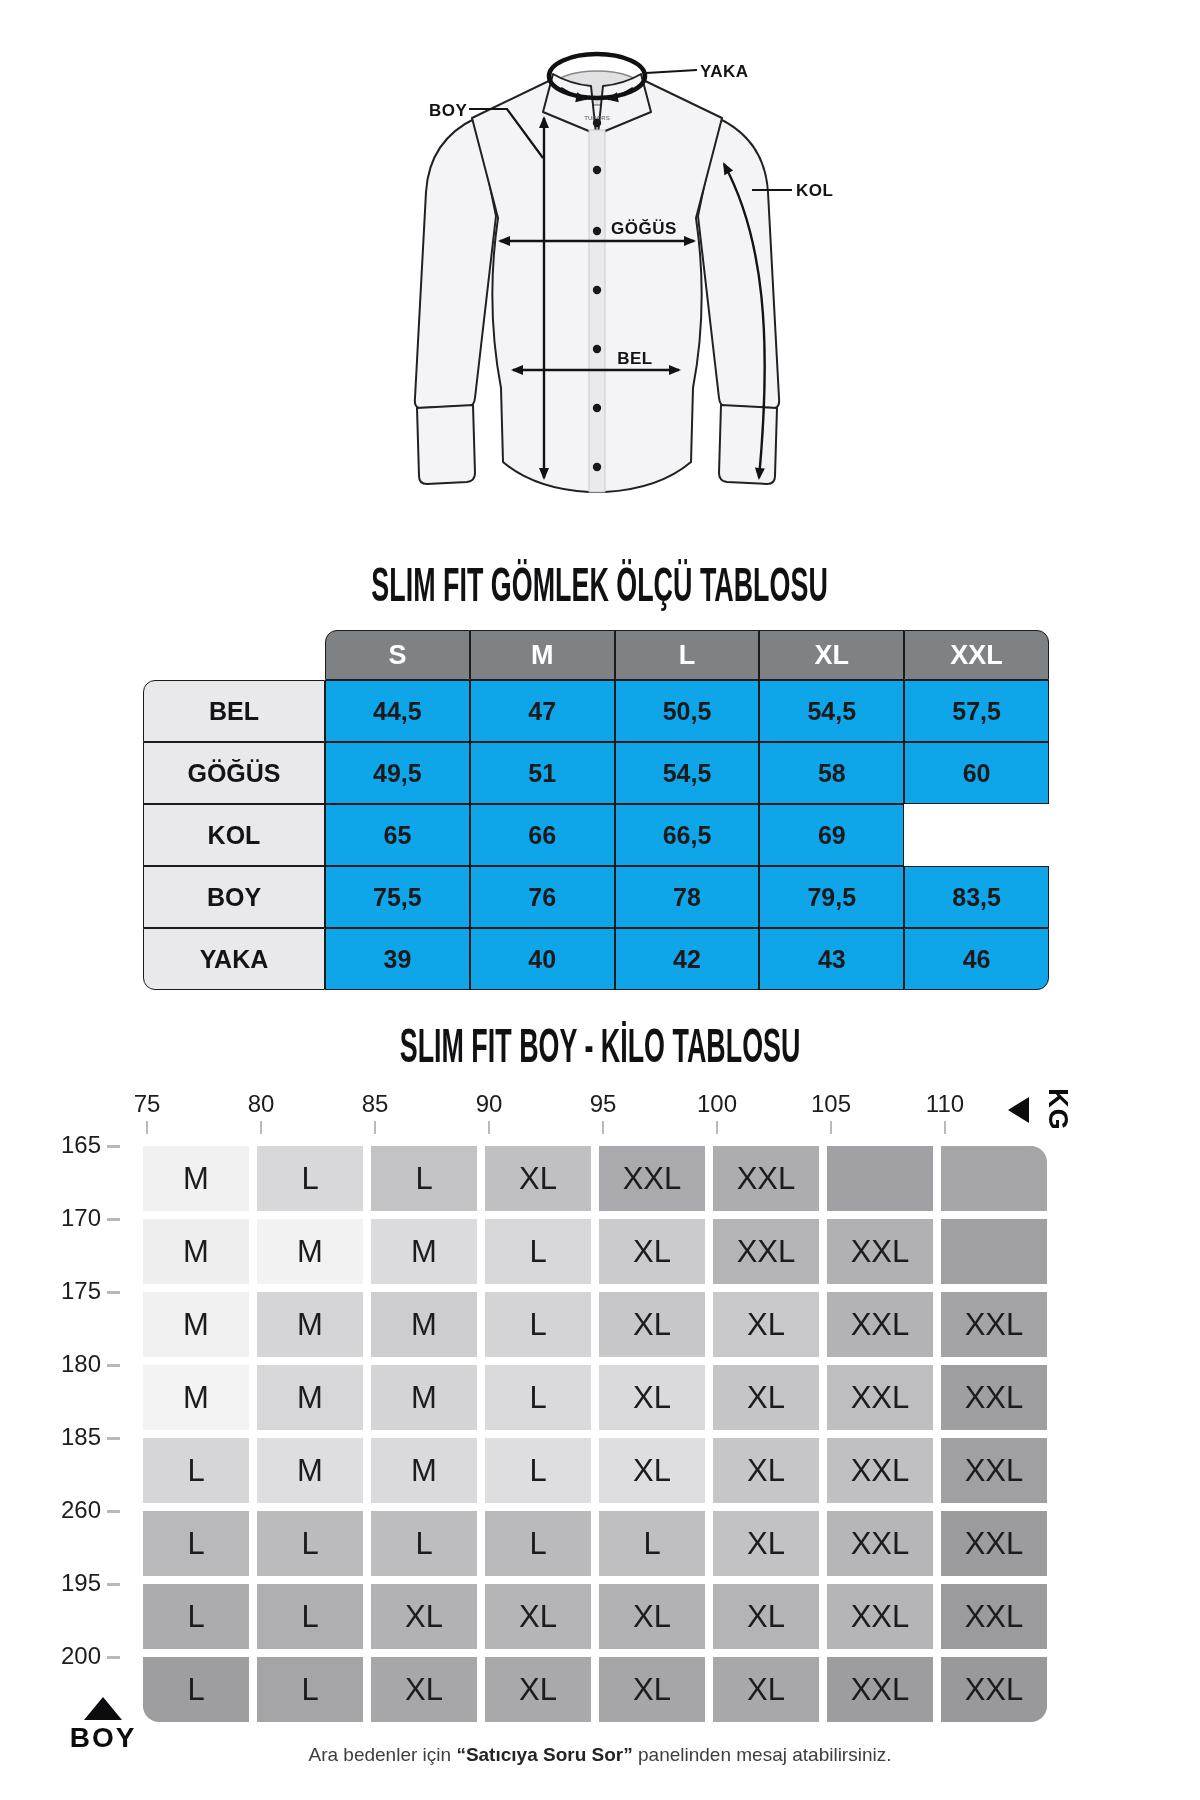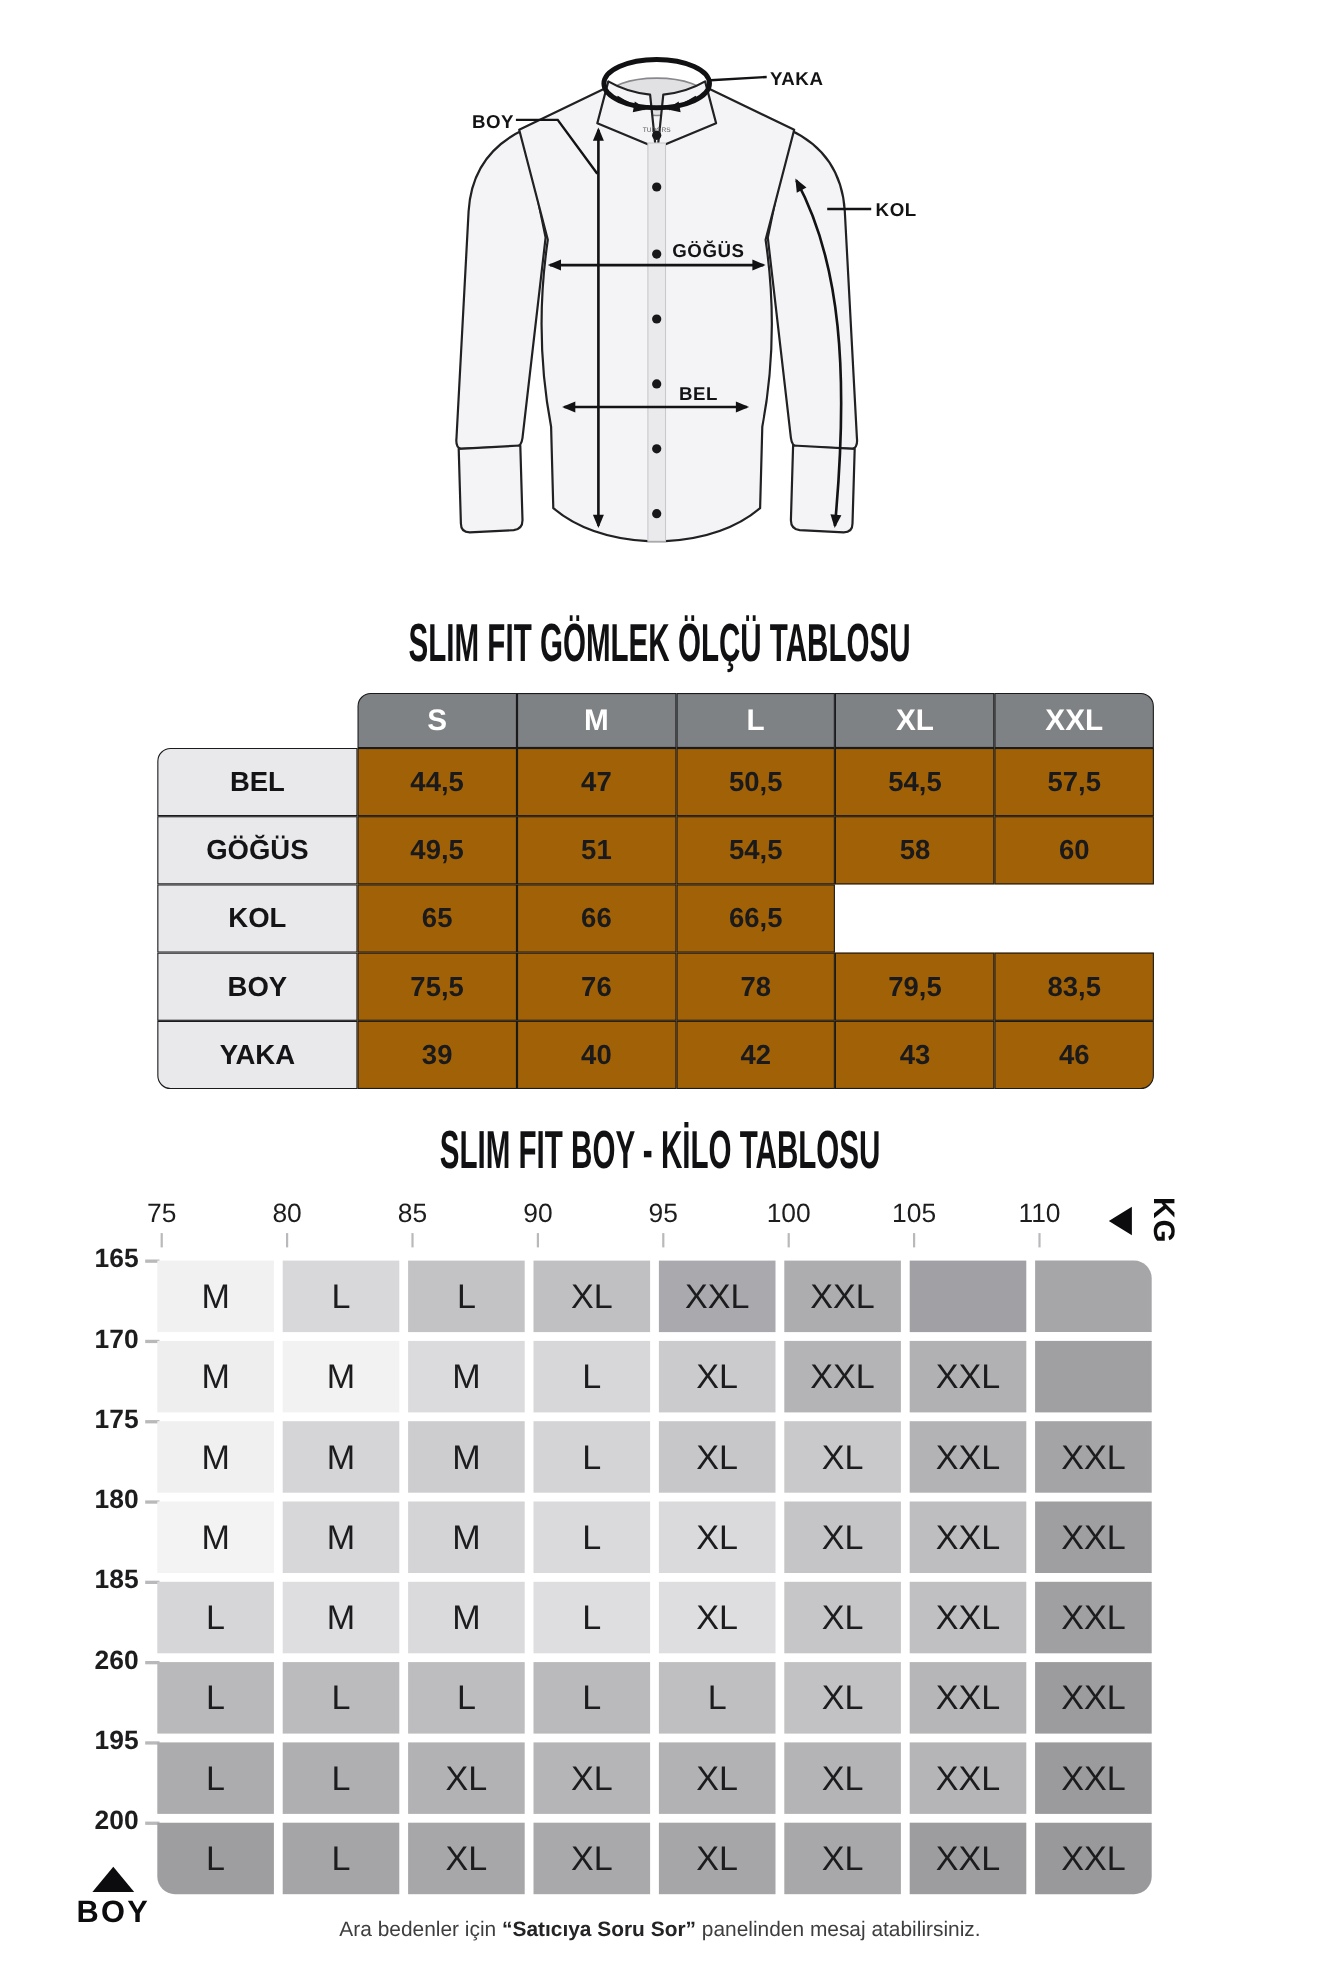--- a/index.html
+++ b/index.html
@@ -10,21 +10,21 @@
   .title-wrap{position:absolute;left:0;right:0;display:flex;justify-content:center;align-items:center;}
   .title-wrap.t1{top:560px;height:50px;}
   .title-wrap.t2{top:1024px;height:44px;}
   .condensed{display:inline-block;white-space:nowrap;font-weight:bold;font-size:42px;
              letter-spacing:0px;color:#111113;transform:scale(0.64,1.16);}
 
   
   .size-table{position:absolute;left:143px;top:630px;width:906px;}
   .t1-row{display:flex;}
   .t1-cell{box-sizing:border-box;border:1.5px solid #1b1b1c;display:flex;align-items:center;
-           justify-content:center;background:#a16207;}
+           justify-content:center;background:#0ea5e9;}
   .t1-head{width:144.8px;height:50px;background:#7f8285;color:#ffffff;font-weight:bold;font-size:27px;}
   .t1-label{width:182px;height:62px;background:#e9e9eb;font-weight:bold;font-size:25px;color:#141416;}
   .t1-val{width:144.8px;height:62px;font-weight:bold;font-size:25px;color:#1a1a1c;}
   .t1-corner{width:182px;height:50px;border:none;background:transparent;}
   .rtl{border-top-left-radius:12px;}
   .rtr{border-top-right-radius:12px;}
   .rbl{border-bottom-left-radius:12px;}
   .rbr{border-bottom-right-radius:12px;}
 
   
@@ -38,21 +38,21 @@
   
   .kg-axis{position:absolute;left:143px;top:1090px;width:904px;height:50px;}
   .kg-num{position:absolute;top:0;width:56px;text-align:center;font-size:24px;color:#1d1d1f;}
   .kg-tick{position:absolute;top:31px;width:2px;height:13px;background:#b9b9bb;}
   .kg-tri{position:absolute;left:1008px;top:1097px;width:0;height:0;
           border-top:13px solid transparent;border-bottom:13px solid transparent;
           border-right:21px solid #0c0c0e;}
   .kg-unit{position:absolute;left:1036px;top:1094px;font-size:27px;font-weight:bold;color:#0c0c0e;
            transform:rotate(90deg);transform-origin:50% 50%;letter-spacing:1px;}
 
-  .boy-axis{position:absolute;left:68px;top:1146px;width:82px;height:590px;font-weight:bold;}
+  .boy-axis{position:absolute;left:43px;top:1146px;width:82px;height:590px;}
   .boy-num{position:absolute;left:0;width:58px;height:28px;line-height:28px;text-align:right;
            font-size:24px;color:#1d1d1f;}
   .boy-dash{position:absolute;left:64px;width:13px;height:3px;background:#b9b9bb;}
   .boy-tri{position:absolute;left:84px;top:1697px;width:0;height:0;
            border-left:19px solid transparent;border-right:19px solid transparent;
            border-bottom:23px solid #0c0c0e;}
   .boy-word{position:absolute;left:53px;top:1722px;width:100px;text-align:center;
             font-size:28px;font-weight:bold;letter-spacing:2px;color:#0c0c0e;}
 
   
@@ -159,20 +159,21 @@
           <div class="t1-cell t1-val">51</div>
           <div class="t1-cell t1-val">54,5</div>
           <div class="t1-cell t1-val">58</div>
           <div class="t1-cell t1-val">60</div>
         </div>
         <div class="t1-row">
           <div class="t1-cell t1-label">KOL</div>
           <div class="t1-cell t1-val">65</div>
           <div class="t1-cell t1-val">66</div>
           <div class="t1-cell t1-val">66,5</div>
+          <div class="t1-cell t1-val">69</div>
         </div>
         <div class="t1-row">
           <div class="t1-cell t1-label">BOY</div>
           <div class="t1-cell t1-val">75,5</div>
           <div class="t1-cell t1-val">76</div>
           <div class="t1-cell t1-val">78</div>
           <div class="t1-cell t1-val">79,5</div>
           <div class="t1-cell t1-val">83,5</div>
         </div>
         <div class="t1-row">

